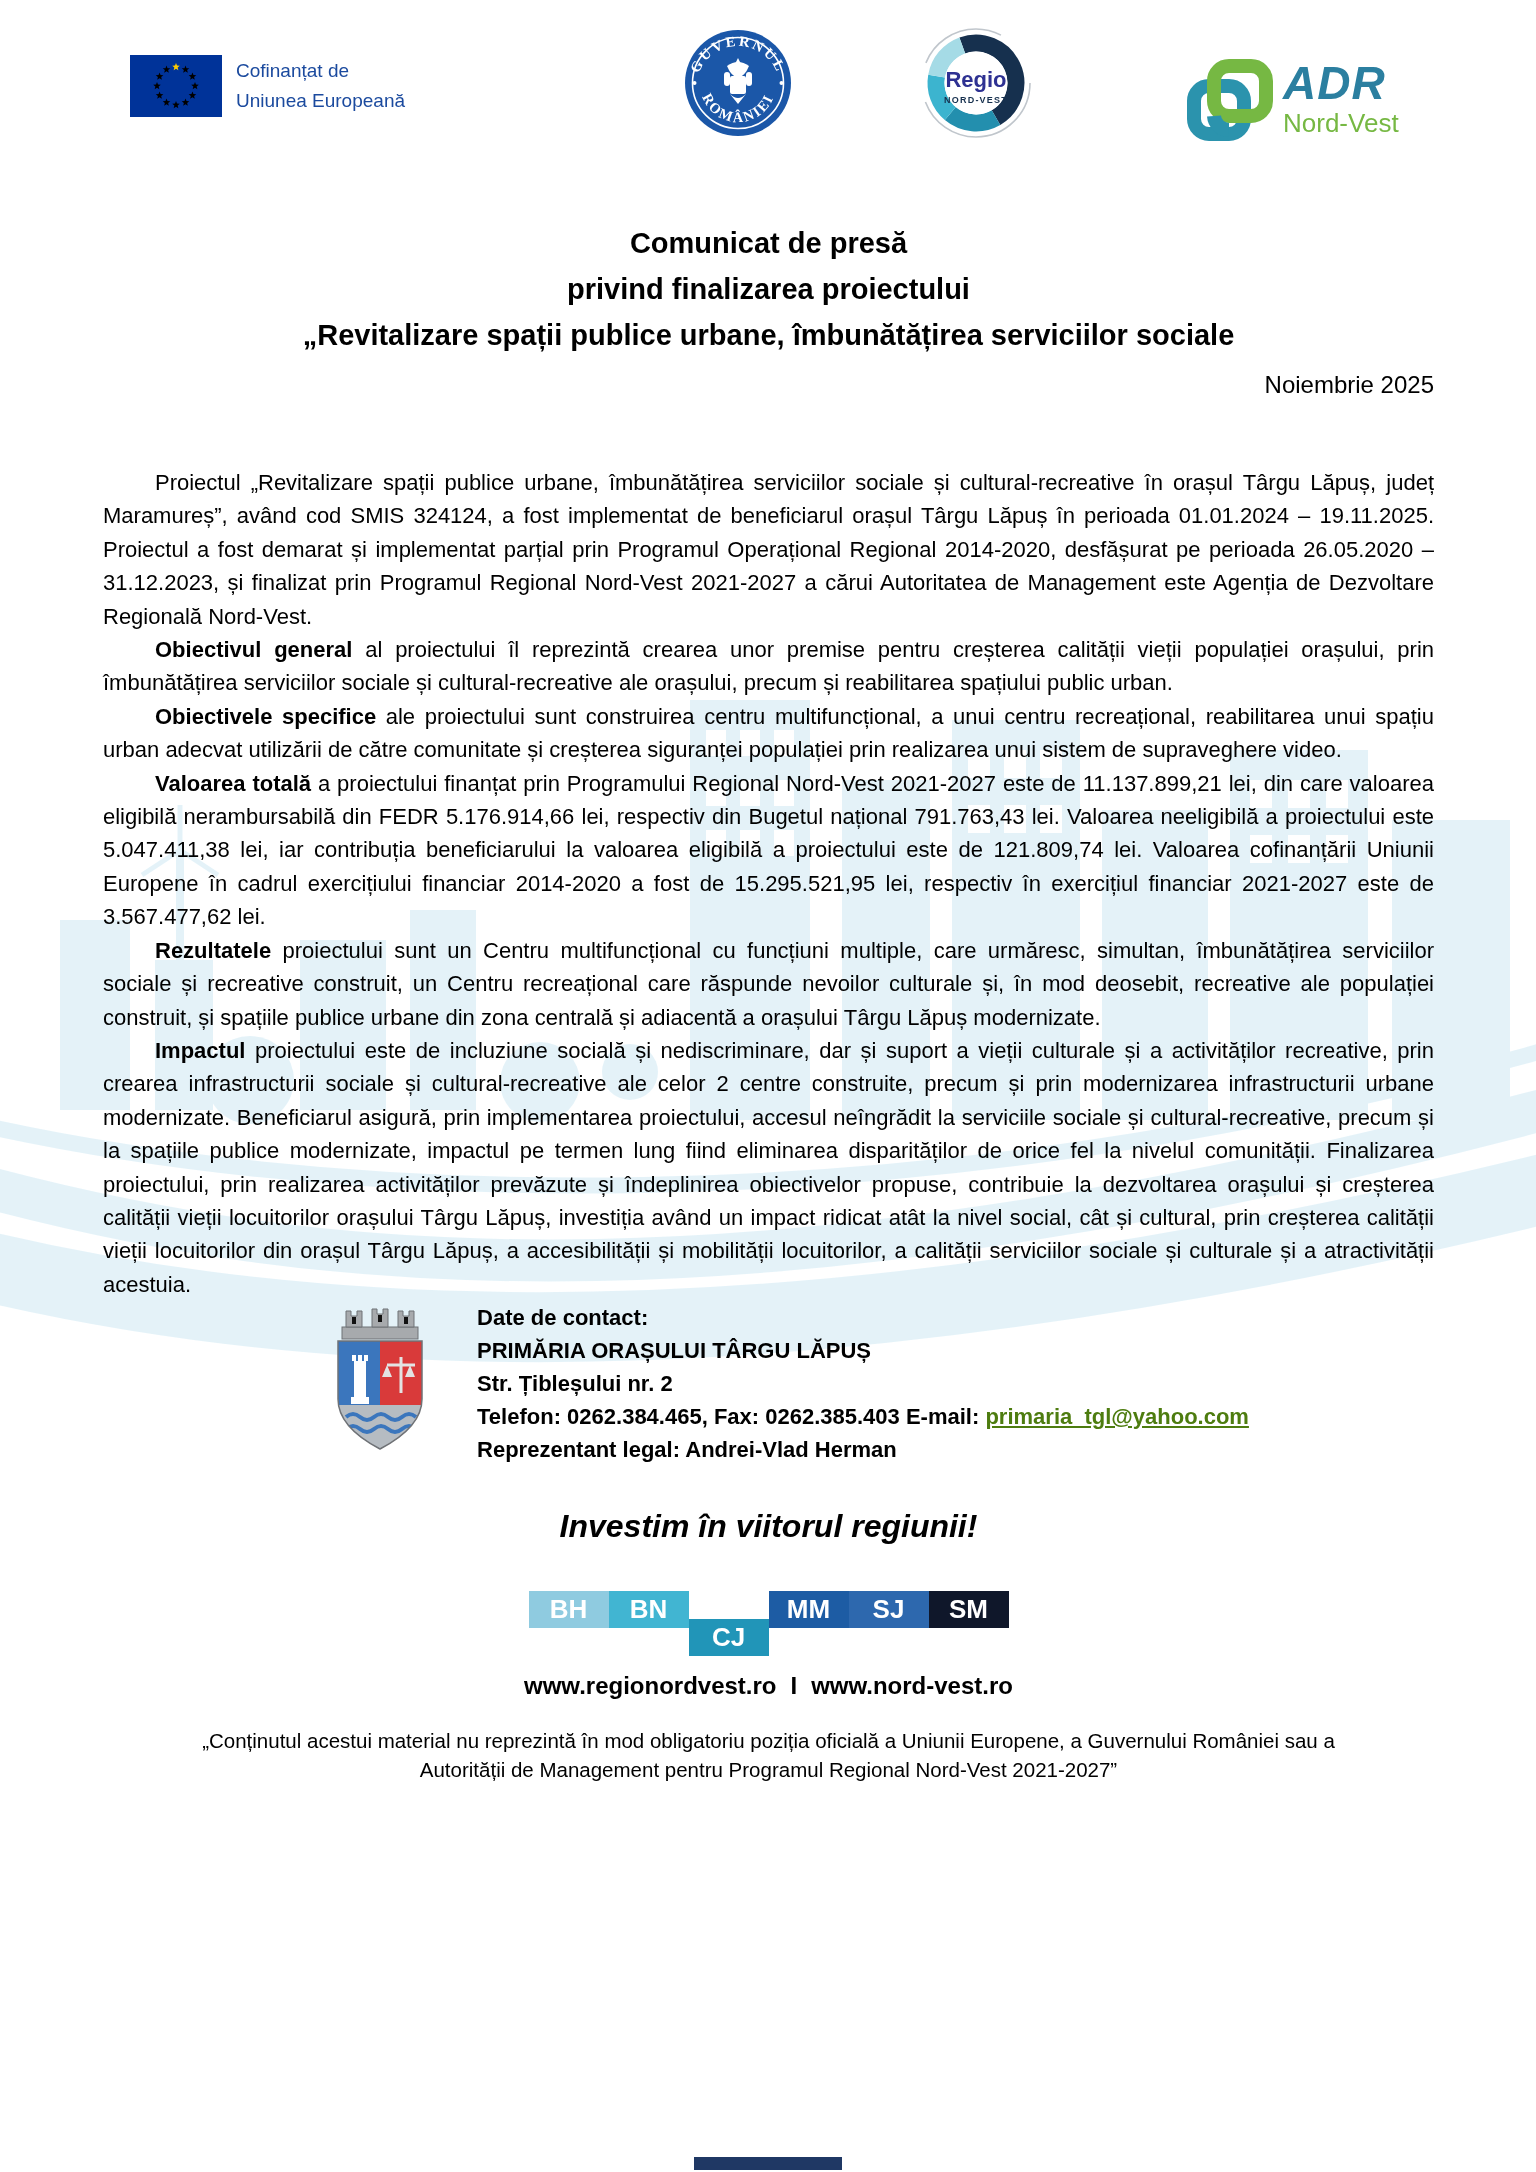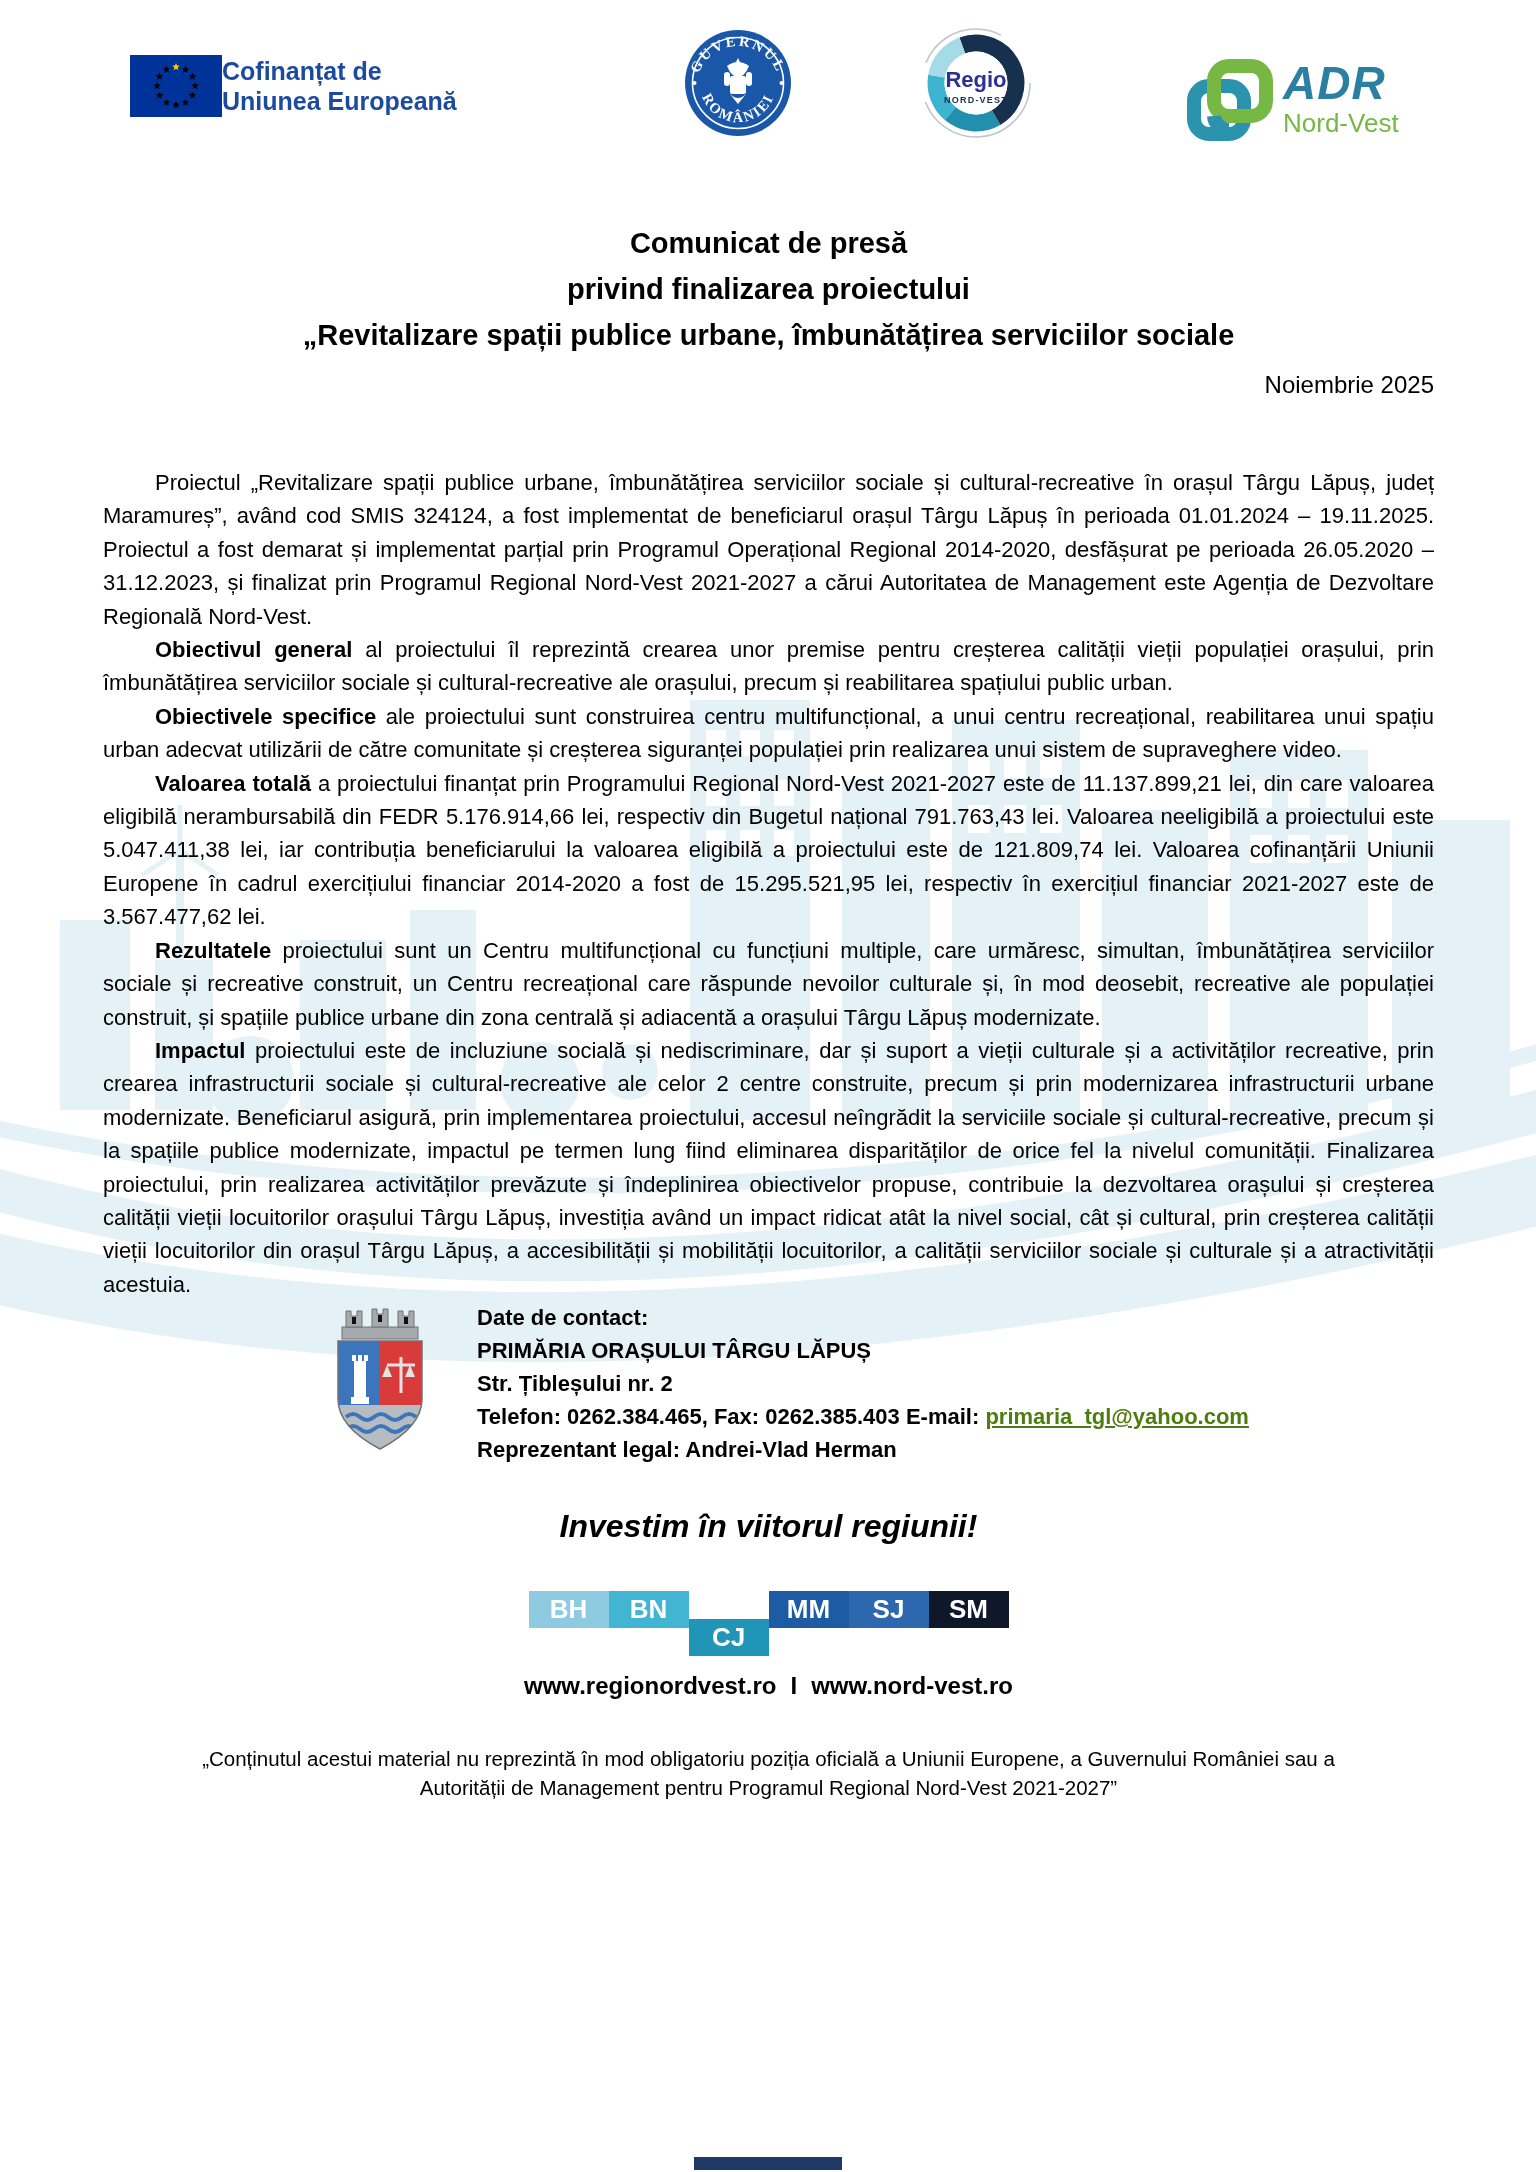--- a/index.html
+++ b/index.html
@@ -4,21 +4,21 @@
 <style>
   html,body{margin:0;padding:0;background:#e8e8e8;}
   .page{
     position:relative;width:1536px;height:2172px;margin:0 auto;background:#ffffff;
     font-family:"Liberation Sans",sans-serif;color:#000;overflow:hidden;
   }
   .content{position:relative;z-index:2;padding:0 102px 0 103px;}
   
   .logo-row{position:relative;height:150px;}
   .eu-logo{position:absolute;left:27px;top:55px;display:flex;align-items:center;}
-  .eu-text{color:#1b4a9e;font-weight:bold;font-size:25px;line-height:30px;}
+  .eu-text{margin-left:14px;color:#1b4a9e;font-weight:normal;font-size:19px;line-height:30px;}
   .gov-logo{position:absolute;left:580px;top:28px;}
   .regio-logo{position:absolute;left:815px;top:25px;}
   .adr-logo{position:absolute;left:1082px;top:58px;display:flex;align-items:flex-start;}
   .adr-txt{margin-left:10px;margin-top:2px;line-height:1;}
   .adr-title{font-size:46px;font-weight:bold;color:#2b7fa0;letter-spacing:1px;font-style:italic;}
   .adr-sub{font-size:26px;color:#76b843;margin-top:4px;}
   
   .title-block{margin-top:70px;text-align:center;font-weight:bold;font-size:29px;line-height:46px;}
   .date-line{margin-top:12px;text-align:right;font-size:24px;line-height:30px;}
   
@@ -29,21 +29,21 @@
   .contact{display:flex;align-items:flex-start;justify-content:center;}
   .crest{margin-left:40px;flex:0 0 auto;}
   .contact-text{margin-left:45px;font-size:22px;line-height:33px;font-weight:bold;}
   .email-link{color:#4d7c0f;text-decoration:underline;}
   
   .slogan{margin-top:42px;text-align:center;font-size:32px;font-weight:bold;font-style:italic;}
   .county-bar{margin:46px auto 0 auto;width:480px;display:flex;}
   .county{flex:1;height:37px;line-height:37px;text-align:center;color:#fff;font-weight:bold;font-size:26px;}
   .websites{margin-top:16px;text-align:center;font-size:24px;font-weight:bold;color:#000000;}
   .websites .sep{display:inline-block;margin:0 14px;}
-  .disclaimer{margin-top:44px;text-align:center;font-size:20.5px;line-height:29px;}
+  .disclaimer{margin-top:26px;text-align:center;font-size:20.5px;line-height:29px;}
   .bottom-bar{position:absolute;left:694px;top:2157px;width:148px;height:13px;background:#1f3864;z-index:3;}
   
   .watermark{position:absolute;left:0;top:620px;width:1536px;height:760px;z-index:1;opacity:.55;pointer-events:none;}
 </style>
 </head>
 <body>
 
 <div class="page">
 
   <svg class="watermark" viewBox="0 0 1536 760" xmlns="http://www.w3.org/2000/svg">

